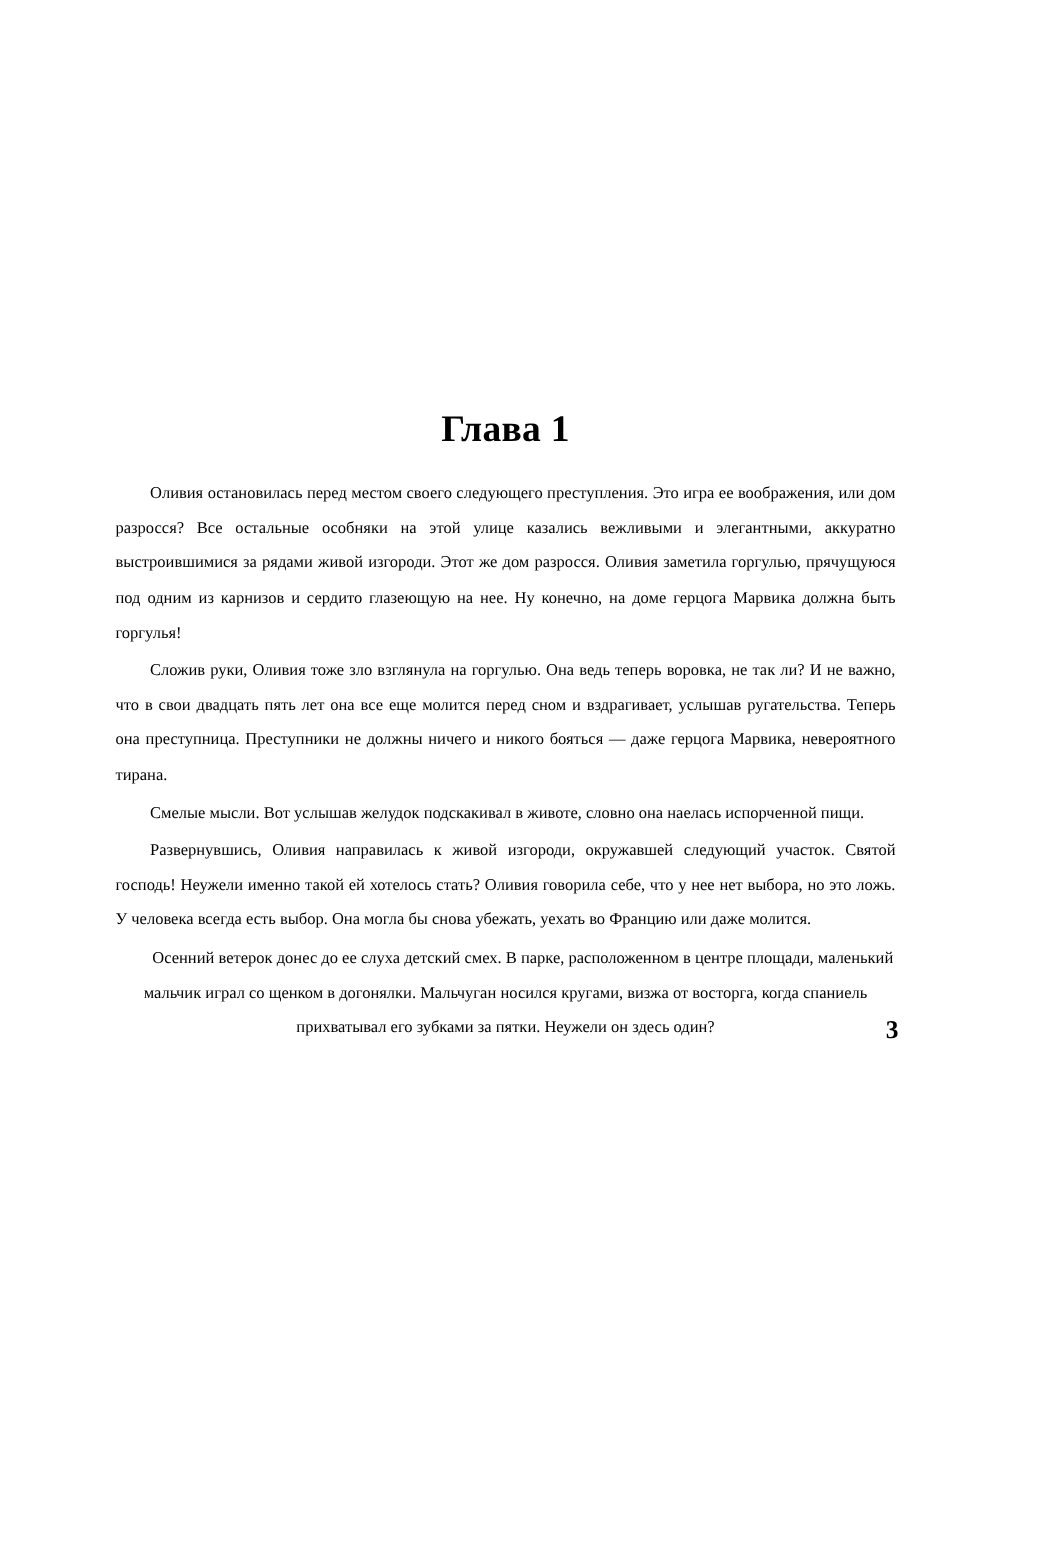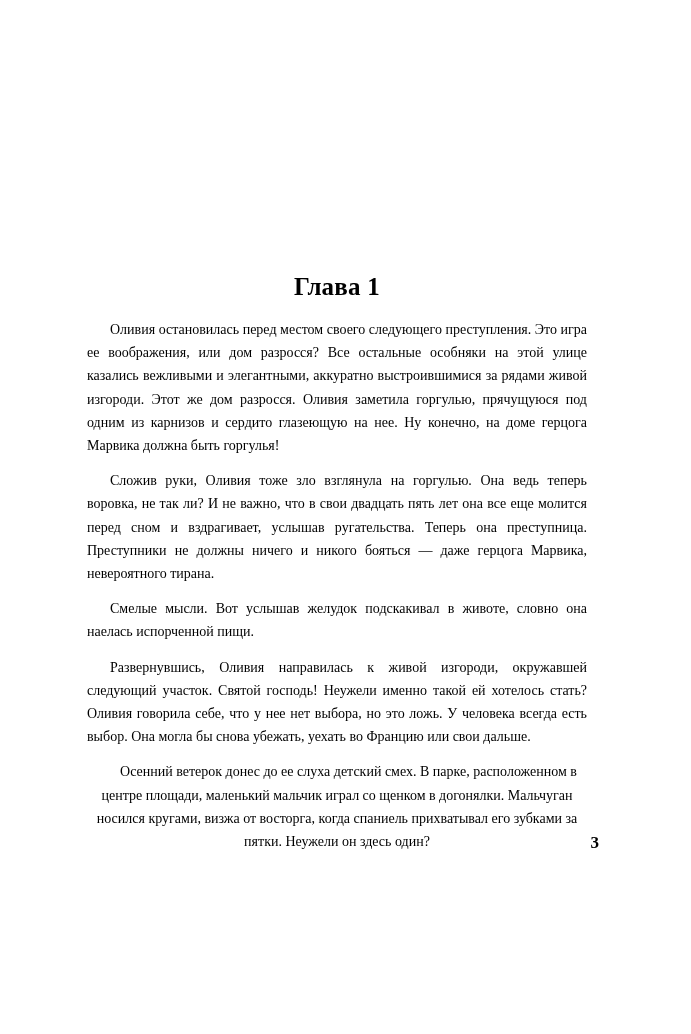--- a/index.html
+++ b/index.html
@@ -34,23 +34,23 @@
     margin: 0 0 16px 0;
   }
   .dateline {
     font-style: italic;
     font-size: 15.5px;
     line-height: 20px;
     margin: 0 0 13px 0;
     padding-left: 24px;
   }
   .body-par {
-    font-size: 14px;
+    font-size: 11px;
     line-height: 23.2px;
-    margin: 12px;
+    margin: 2px;
     text-align: justify;
     text-indent: 23px;
     text-justify: inter-word;
     hyphens: manual;
   }
   .body-par.last {
     text-align: center;
   }
   .page-number {
     position: absolute;
@@ -72,21 +72,21 @@
 
     <h1 class="chapter-title">Глава 1</h1>
 
 
     <p class="body-par">Оливия остановилась перед местом своего следующего преступления. Это игра ее воображения, или дом разросся? Все остальные особняки на этой улице казались вежливыми и элегантными, аккуратно выстроившимися за рядами живой изгороди. Этот же дом разросся. Оливия заметила горгулью, прячущуюся под одним из карнизов и сердито глазеющую на нее. Ну конечно, на доме герцога Марвика должна быть горгулья!</p>
 
     <p class="body-par">Сложив руки, Оливия тоже зло взглянула на горгулью. Она ведь теперь воровка, не так ли? И не важно, что в свои двадцать пять лет она все еще молится перед сном и вздрагивает, услышав ругательства. Теперь она преступница. Преступники не должны ничего и никого бояться — даже герцога Марвика, невероятного тирана.</p>
 
     <p class="body-par">Смелые мысли. Вот услышав желудок подскакивал в животе, словно она наелась испорченной пищи.</p>
 
-    <p class="body-par">Развернувшись, Оливия направилась к живой изгороди, окружавшей следующий участок. Святой господь! Неужели именно такой ей хотелось стать? Оливия говорила себе, что у нее нет выбора, но это ложь. У человека всегда есть выбор. Она могла бы снова убежать, уехать во Францию или свои дальше.</p>
+    <p class="body-par">Развернувшись, Оливия направилась к живой изгороди, окружавшей следующий участок. Святой господь! Неужели именно такой ей хотелось стать? Оливия говорила себе, что у нее нет выбора, но это ложь. У человека всегда есть выбор. Она могла бы снова убежать, уехать во Францию или даже молится.</p>
 
     <div class="par-wrap">
       <p class="body-par last">Осенний ветерок донес до ее слуха детский смех. В парке, расположенном в центре площади, маленький мальчик играл со щенком в догонялки. Мальчуган носился кругами, визжа от восторга, когда спаниель прихватывал его зубками за пятки. Неужели он здесь один?</p>
       <span class="page-number">3</span>
     </div>
 
   </div>
 </div>
 
 </body></html>

